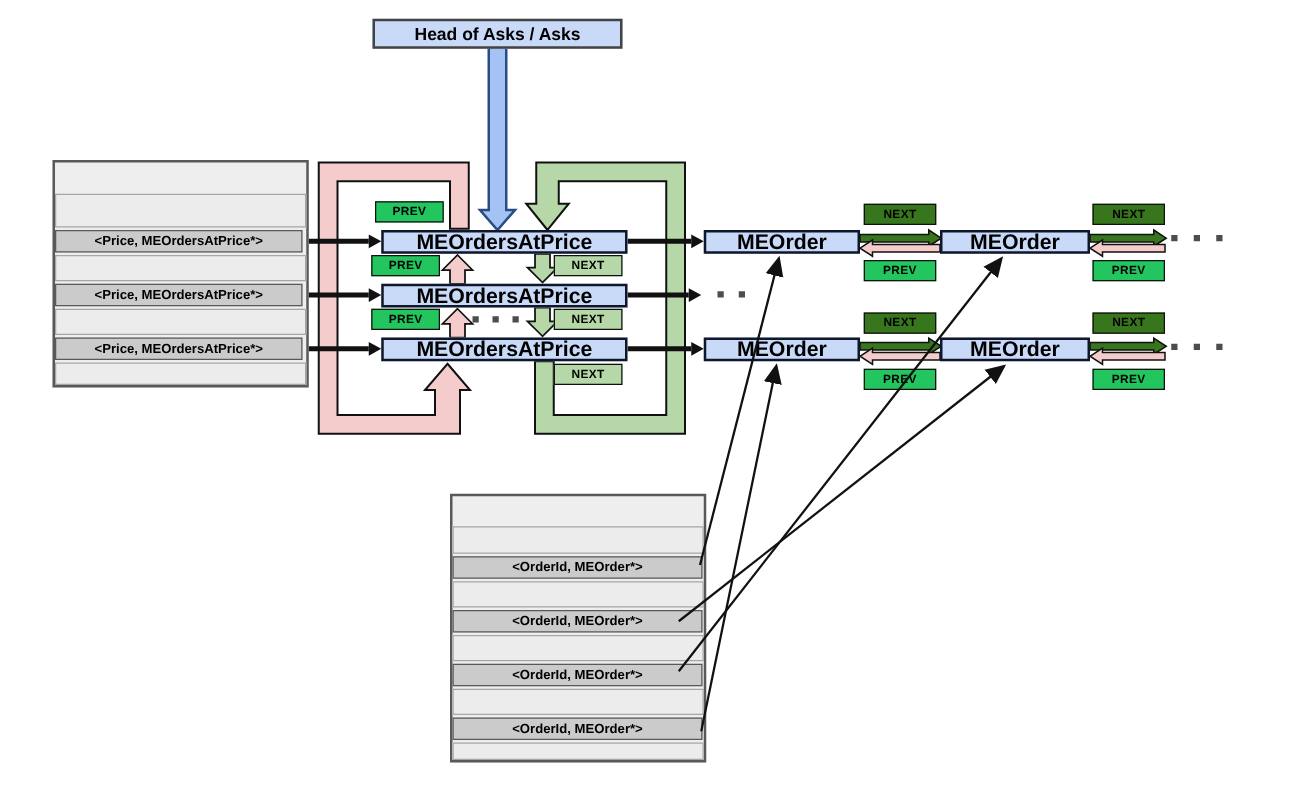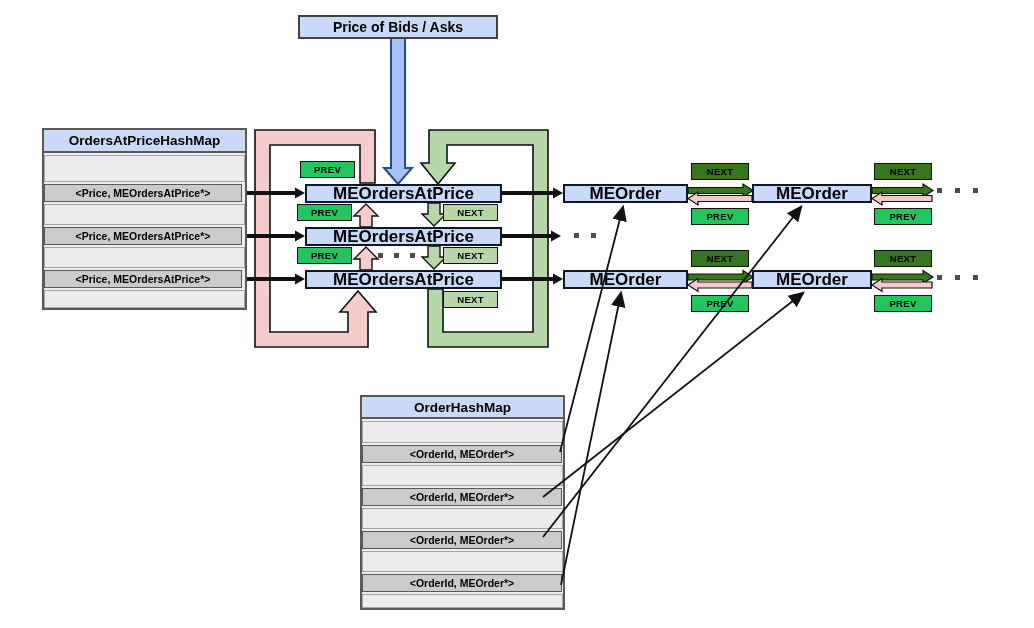--- a/index.html
+++ b/index.html
@@ -78,27 +78,24 @@
     <polygon points="872,187.5 923,187.5 923,184 933,190.5 923,197 923,193.5 872,193.5" fill="#38761d" stroke="#111" stroke-width="1.2"></polygon>
     <polygon points="932,195.5 882,195.5 882,192 872,198.5 882,205 882,201.5 932,201.5" fill="#f4cccc" stroke="#111" stroke-width="1.2"></polygon>
 
     <polygon points="688,274 743,274 743,270.5 753,277 743,283.5 743,280 688,280" fill="#38761d" stroke="#111" stroke-width="1.2"></polygon>
     <polygon points="752,282 698,282 698,278.5 688,285 698,291.5 698,288 752,288" fill="#f4cccc" stroke="#111" stroke-width="1.2"></polygon>
     <polygon points="872,274 923,274 923,270.5 933,277 923,283.5 923,280 872,280" fill="#38761d" stroke="#111" stroke-width="1.2"></polygon>
     <polygon points="932,282 882,282 882,278.5 872,285 882,291.5 882,288 932,288" fill="#f4cccc" stroke="#111" stroke-width="1.2"></polygon>
   </svg>
 
   <div class="abs bluebox headbox" style="left:298px;top:15px;width:200px;height:24px;">
-    <span>Price of Bids / Asks</span>
+    <span>Head of Asks / Asks</span>
   </div>
 
   <div class="abs tbl" style="left:42px;top:128px;width:205px;height:182px;"></div>
-  <div class="abs tblhdr" style="left:42px;top:128px;width:205px;height:25px;">
-    <span>OrdersAtPriceHashMap</span>
-  </div>
   <div class="abs rowlight" style="left:44px;top:155px;width:201px;height:27px;"></div>
   <div class="abs rowdark" style="left:44px;top:184px;width:198px;height:18px;">
     <span>&lt;Price, MEOrdersAtPrice*&gt;</span>
   </div>
   <div class="abs rowlight" style="left:44px;top:204px;width:201px;height:21px;"></div>
   <div class="abs rowdark" style="left:44px;top:227px;width:198px;height:18px;">
     <span>&lt;Price, MEOrdersAtPrice*&gt;</span>
   </div>
   <div class="abs rowlight" style="left:44px;top:247px;width:201px;height:21px;"></div>
   <div class="abs rowdark" style="left:44px;top:270px;width:198px;height:18px;">
@@ -182,23 +179,20 @@
   <div class="abs dot" style="left:574px;top:233px;"></div>
   <div class="abs dot" style="left:591px;top:233px;"></div>
   <div class="abs dot" style="left:937px;top:188px;"></div>
   <div class="abs dot" style="left:955px;top:188px;"></div>
   <div class="abs dot" style="left:973px;top:188px;"></div>
   <div class="abs dot" style="left:937px;top:275px;"></div>
   <div class="abs dot" style="left:955px;top:275px;"></div>
   <div class="abs dot" style="left:973px;top:275px;"></div>
 
   <div class="abs tbl" style="left:360px;top:395px;width:205px;height:215px;"></div>
-  <div class="abs tblhdr" style="left:360px;top:395px;width:205px;height:24px;">
-    <span>OrderHashMap</span>
-  </div>
   <div class="abs rowlight" style="left:362px;top:421px;width:201px;height:22px;"></div>
   <div class="abs rowdark" style="left:362px;top:445px;width:200px;height:18px;">
     <span>&lt;OrderId, MEOrder*&gt;</span>
   </div>
   <div class="abs rowlight" style="left:362px;top:465px;width:201px;height:21px;"></div>
   <div class="abs rowdark" style="left:362px;top:488px;width:200px;height:18px;">
     <span>&lt;OrderId, MEOrder*&gt;</span>
   </div>
   <div class="abs rowlight" style="left:362px;top:508px;width:201px;height:21px;"></div>
   <div class="abs rowdark" style="left:362px;top:531px;width:200px;height:18px;">

